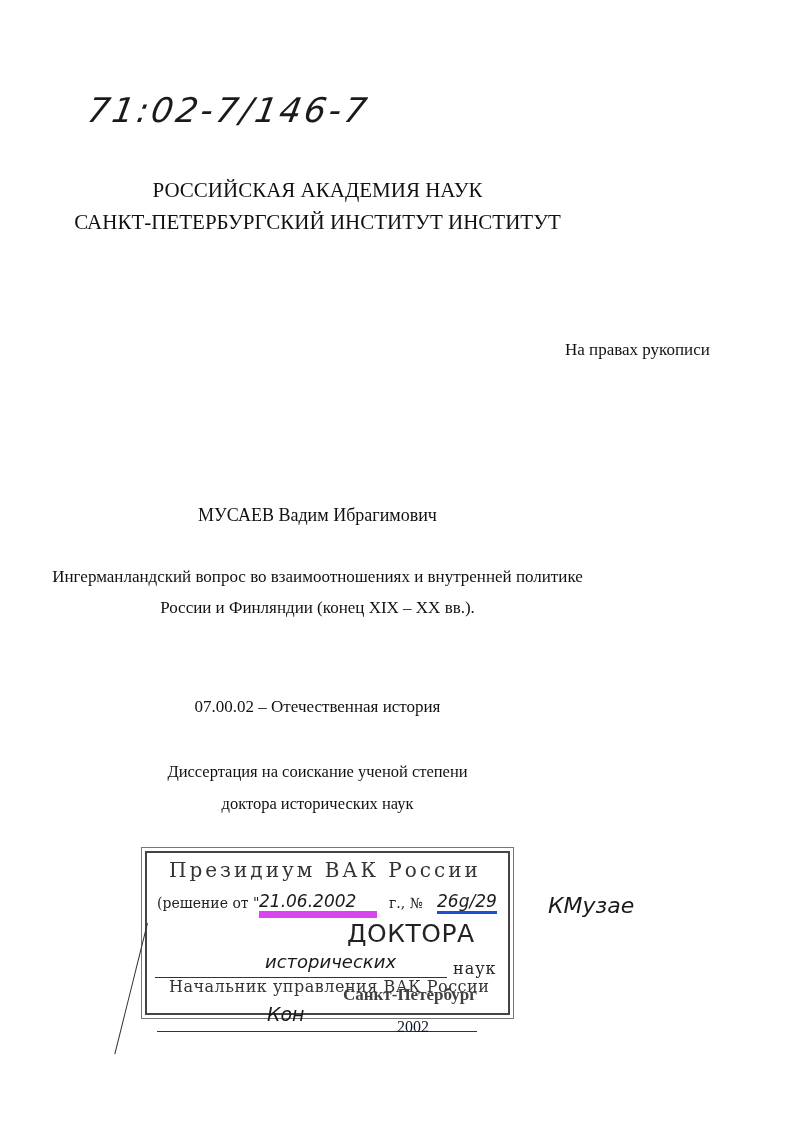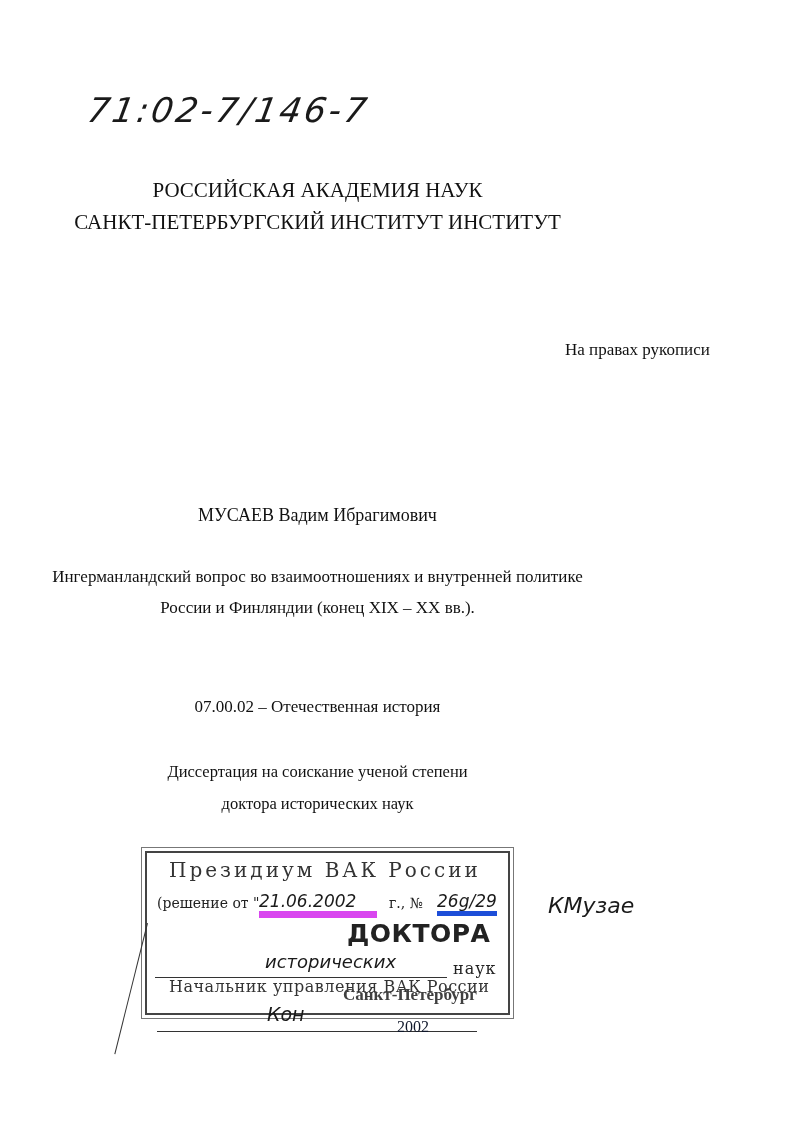--- a/index.html
+++ b/index.html
@@ -24,23 +24,23 @@
   #stamp {
     position: absolute; left: 145px; top: 851px; width: 365px; height: 164px;
     border: 2px solid #444; box-sizing: border-box;
     outline: 1px solid #777; outline-offset: 3px;
   }
   .stamp-text { position: absolute; white-space: nowrap; color: #222; font-family: "DejaVu Serif", serif; }
   #stamp-title { left: 22px; top: 5px; font-size: 20px; letter-spacing: 3px; font-weight: normal; color: #333; }
   #stamp-decision { left: 10px; top: 42px; font-size: 14px; }
   #stamp-date { position: absolute; left: 112px; top: 38px; font-size: 17px; border-bottom: 7px solid #d946ef; width: 118px; }
   #stamp-g { left: 242px; top: 42px; font-size: 14px; }
-  #stamp-no { position: absolute; left: 290px; top: 38px; font-size: 17px; border-bottom: 5px solid #1d4ed8; width: 60px; }
+  #stamp-no { position: absolute; left: 290px; top: 38px; font-size: 17px; border-bottom: 3px solid #1d4ed8; width: 60px; }
   #stamp-awarded { left: 8px; top: 72px; font-size: 15px; }
-  #stamp-doctor { left: 200px; top: 66px; font-size: 25px; letter-spacing: 0.5px; font-family: "DejaVu Sans", sans-serif; font-weight: bold; }
+  #stamp-doctor { left: 200px; top: 66px; font-size: 25px; letter-spacing: 0.5px; font-family: "DejaVu Sans", sans-serif; font-weight: normal; }
   #stamp-field-line { position: absolute; left: 8px; top: 124px; width: 292px; border-top: 1px solid #333; }
   #stamp-field { position: absolute; left: 118px; top: 98px; font-size: 18px; }
   #stamp-nauk { left: 306px; top: 106px; font-size: 16px; letter-spacing: 1px; }
   #stamp-head { left: 22px; top: 124px; font-size: 16px; letter-spacing: 0.5px; color: #333; }
   #stamp-sig { position: absolute; left: 120px; top: 150px; font-size: 19px; }
   #stamp-sig-line { position: absolute; left: 10px; top: 178px; width: 320px; border-top: 1px solid #333; }
   #stamp-slash { position: absolute; left: 0; top: 70px; width: 1px; height: 135px; background: #333; transform: rotate(14deg); transform-origin: top left; }
 
   #city { left: 343px; top: 985px; font-size: 17px; font-weight: bold; color: #404040; }
   #year { left: 397px; top: 1018px; font-size: 16px; color: #0f172a; }

